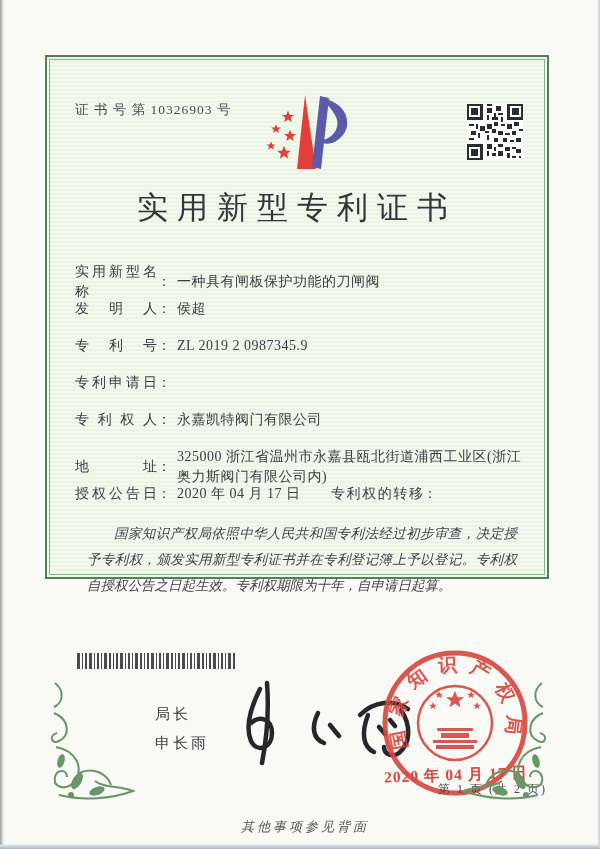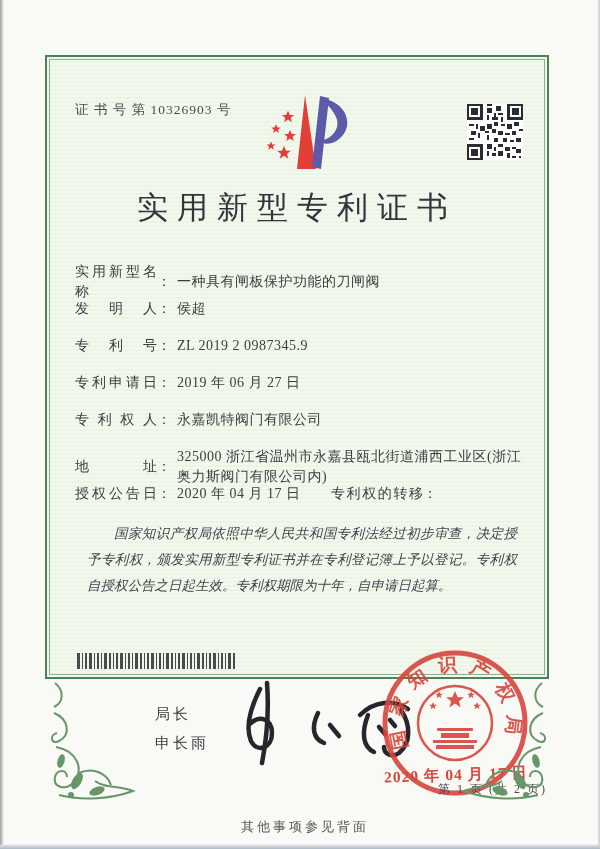--- a/index.html
+++ b/index.html
@@ -12,21 +12,21 @@
   
   .edge-left{position:absolute;left:0;top:0;bottom:0;width:4px;
     background:linear-gradient(90deg,#9aa0a0,#e6e6e2 80%,rgba(0,0,0,0));}
   .edge-bottom{position:absolute;left:0;right:0;bottom:0;height:5px;
     background:linear-gradient(0deg,#a9b9c6,#d7dde0 70%,rgba(0,0,0,0));}
   .edge-right{position:absolute;right:0;top:0;bottom:0;width:3px;
     background:linear-gradient(270deg,#c9ccc8,rgba(0,0,0,0));}
 
   
   .frame{
-    position:absolute;left:45px;top:55px;width:504px;height:624px;
+    position:absolute;left:45px;top:55px;width:504px;height:524px;
     border:2px solid #4e8157;box-sizing:border-box;
     background:repeating-linear-gradient(180deg,#ecf4e6 0px,#ecf4e6 2px,#f4f9ee 2px,#f4f9ee 4px);
   }
   .frame::before{
     content:"";position:absolute;left:2px;top:2px;right:2px;bottom:2px;
     border:1px solid #8cb28d;pointer-events:none;
   }
   .abs{position:absolute;}
 
   .cert-no{left:28px;top:44px;font-size:13.5px;letter-spacing:1px;color:#4a4a52;}
@@ -51,21 +51,21 @@
   .director{left:68px;font-size:15px;letter-spacing:3px;color:#3c3c44;margin-left:40px;}
 
   .pageinfo{left:12px;right:0;top:724px;text-align:right;font-size:12px;
     color:#4a4a52;letter-spacing:2px;}
 
   .seal-date{left:314px;top:708px;width:190px;text-align:center;
     color:#d7453c;font-weight:700;font-size:15.5px;letter-spacing:1px;
     transform:rotate(-2deg);}
 
   .back-note{position:absolute;left:0;right:0;top:818px;text-align:center;
-    font-size:13px;color:#55555d;letter-spacing:3px;margin-left:10px;}
+    font-size:13px;font-style:italic;color:#55555d;letter-spacing:3px;margin-left:10px;}
 
   svg{display:block;}
 </style>
 </head>
 <body>
 
 <div class="edge-left"></div>
 <div class="edge-right"></div>
 <div class="edge-bottom"></div>
 
@@ -168,21 +168,20 @@
       <span class="fvalue">侯超</span>
   </div>
   <div class="abs frow" style="top:279px">
     <span class="flabel">专利号</span>
       <span class="fcolon">：</span>
       <span class="fvalue">ZL 2019 2 0987345.9</span>
   </div>
   <div class="abs frow" style="top:316px">
     <span class="flabel">专利申请日</span>
       <span class="fcolon">：</span>
-      <span class="fvalue">2019 年 06 月 27 日</span>
   </div>
   <div class="abs frow" style="top:353px">
     <span class="flabel">专利权人</span>
       <span class="fcolon">：</span>
       <span class="fvalue">永嘉凯特阀门有限公司</span>
   </div>
   <div class="abs frow" style="top:390px">
     <span class="flabel">地址</span>
       <span class="fcolon">：</span>
       <span class="fvalue addr">325000 浙江省温州市永嘉县瓯北街道浦西工业区(浙江奥力斯阀门有限公司内)</span>

